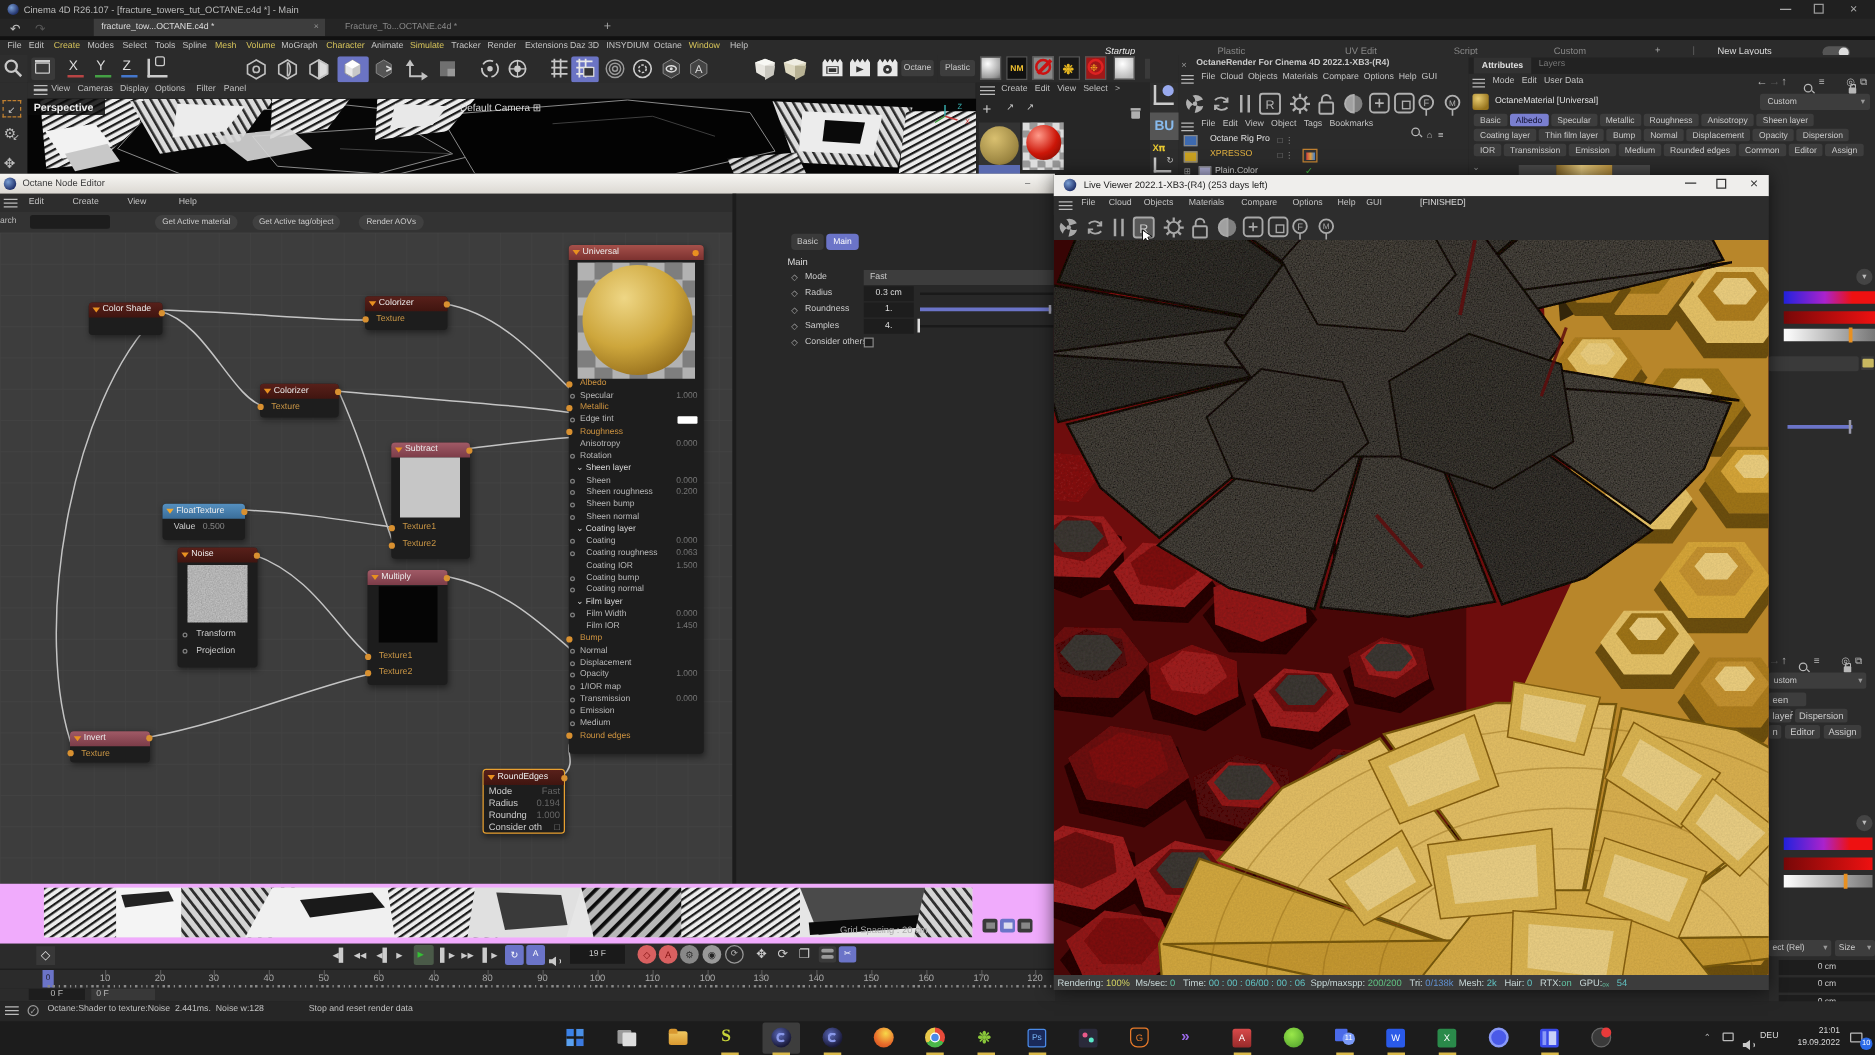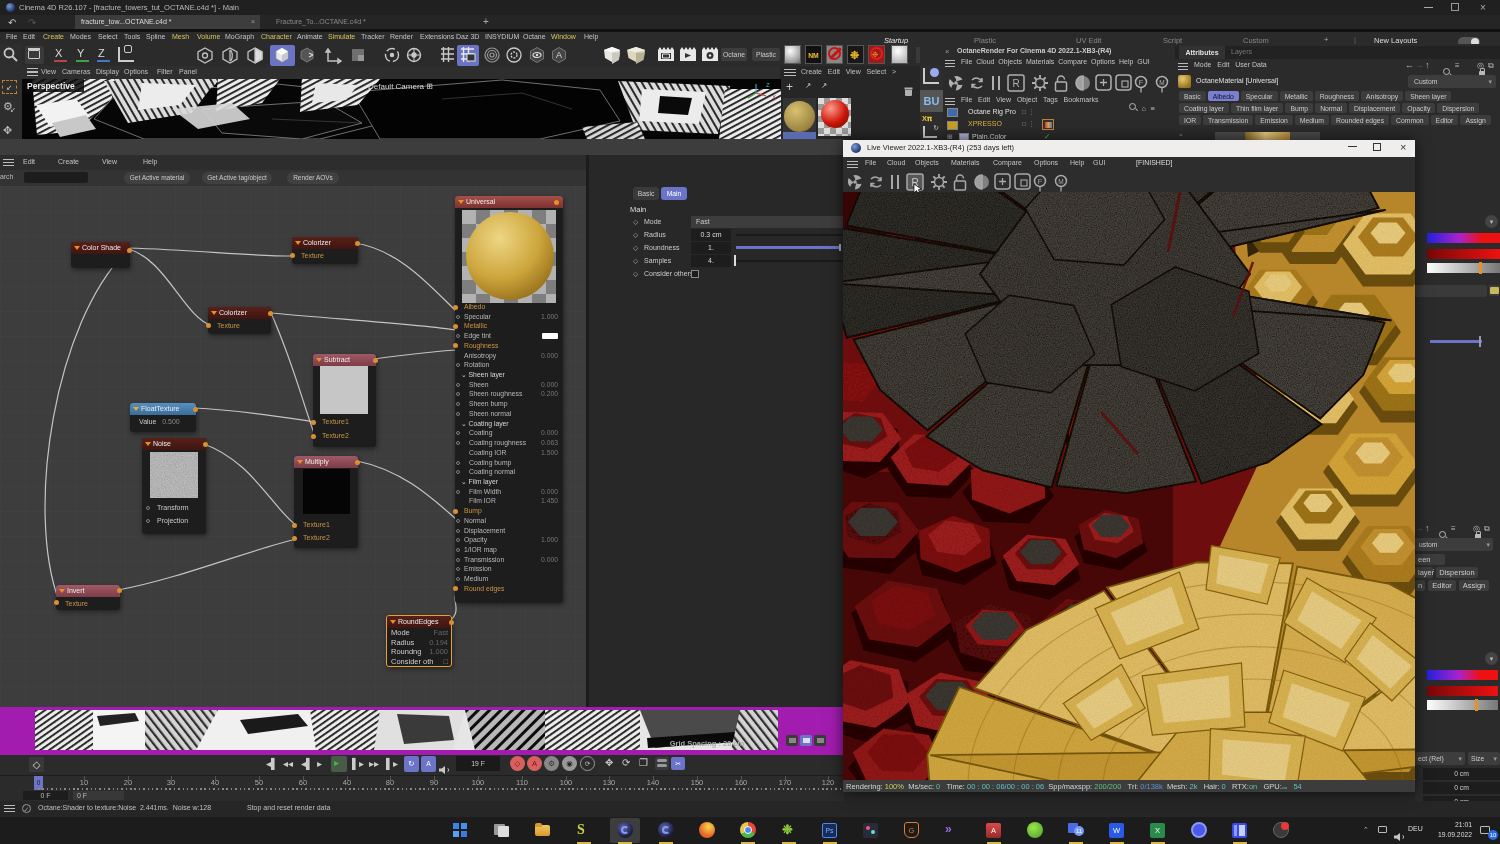--- a/index.html
+++ b/index.html
@@ -416,20 +416,25 @@
  </div>
  <div class="abs" style="left:0px;top:88px;width:325px;height:8px;background:#2b2b2b;">
         <span style="position:absolute;left:3px;top:-2px;color:#999;font-size:6.8px;">⌄</span>
         <div style="position:absolute;left:40px;top:0;width:30px;height:8px;background:#4a4a4a;"></div>
         <div style="position:absolute;left:70px;top:0;width:45px;height:8px;background:linear-gradient(90deg,#8a6a28,#e8cc80 45%,#b8903c);"></div>
         <div style="position:absolute;left:115px;top:0;width:30px;height:8px;background:#4a4a4a;"></div>
       </div>
 </div>
 
 <div class="abs" id="nodewin" style="left:0;top:139px;width:844px;height:568px;background:#3d3d3d;">
+ <div class="abs" style="left:0;top:0;width:844px;height:16px;background:linear-gradient(#f7f6f3,#dbd8d2);">
+  <div class="abs" style="left:3px;top:3px;width:10px;height:10px;border-radius:50%;background:radial-gradient(circle at 35% 35%,#7a9fd4,#23346e 70%);"></div>
+  <div class="abs" style="left:18px;top:3px;color:#3a3a3a;font-size:7.5px;">Octane Node Editor</div>
+  <div class="abs" style="left:820px;top:3px;color:#555;font-size:7.5px;">–</div>
+ </div>
  <div class="abs" style="left:0;top:16px;width:844px;height:15px;background:#2d2d2d;">
   <div class="abs" style="left:3px;top:4px;width:11px;height:7px;border-top:1.5px solid #bbb;border-bottom:1.5px solid #bbb;">
           <div style="margin-top:1.5px;height:1.5px;background:#bbb;"></div>
         </div>
   <span class="abs" style="left:23px;top:3px;color:#c4c4c4;font-size:7px;">Edit</span>
         <span class="abs" style="left:58px;top:3px;color:#c4c4c4;font-size:7px;">Create</span>
         <span class="abs" style="left:102px;top:3px;color:#c4c4c4;font-size:7px;">View</span>
         <span class="abs" style="left:143px;top:3px;color:#c4c4c4;font-size:7px;">Help</span>
  </div>
  <div class="abs" style="left:0;top:31px;width:844px;height:16px;background:#333;">
@@ -723,21 +728,21 @@
  <div class="abs" style="left:12px;top:546px;width:71px;height:10px;background:linear-gradient(90deg,#770808,#ee1111);"></div>
  <div class="abs" style="left:12px;top:560px;width:71px;height:10px;background:linear-gradient(90deg,#fff,#777);"></div>
  <div class="abs" style="left:60px;top:559px;width:3px;height:12px;background:#e89020;"></div>
  <div class="abs" style="left:0px;top:612px;width:50px;height:13px;background:#3d3d3d;border-radius:2px;color:#ccc;font-size:6.8px;line-height:13px;"><span style="margin-left:3px;">ect (Rel)</span><span style="float:right;margin-right:3px;color:#999;">▾</span></div>
  <div class="abs" style="left:53px;top:612px;width:32px;height:13px;background:#3d3d3d;border-radius:2px;color:#ccc;font-size:6.8px;line-height:13px;"><span style="margin-left:3px;">Size</span><span style="float:right;margin-right:3px;color:#999;">▾</span></div>
  <div class="abs" style="left:8px;top:628px;width:77px;height:12px;background:#1d1d1d;color:#ccc;font-size:6.8px;line-height:12px;text-align:center;">0 cm</div>
  <div class="abs" style="left:8px;top:642px;width:77px;height:12px;background:#1d1d1d;color:#ccc;font-size:6.8px;line-height:12px;text-align:center;">0 cm</div>
  <div class="abs" style="left:8px;top:656px;width:77px;height:12px;background:#1d1d1d;color:#ccc;font-size:6.8px;line-height:12px;text-align:center;">0 cm</div>
 </div>
 
-<div class="abs" id="bottomvp" style="left:0;top:707px;width:844px;height:48px;background:#a21caf;font-weight:bold;">
+<div class="abs" id="bottomvp" style="left:0;top:707px;width:844px;height:48px;background:#f0abfc;">
 <svg class="abs" style="left:35px;top:3px;" width="743" height="40" viewBox="0 0 743 40">
  <defs>
   <pattern id="bst1" width="5" height="5" patternUnits="userSpaceOnUse" patternTransform="rotate(55)">
             <rect width="5" height="5" fill="#ececec"></rect>
             <rect width="1.8" height="5" fill="#1a1a1a"></rect>
           </pattern>
   <pattern id="bst2" width="6.5" height="6.5" patternUnits="userSpaceOnUse" patternTransform="rotate(-38)">
             <rect width="6.5" height="6.5" fill="#d4d4d4"></rect>
             <rect width="2.2" height="6.5" fill="#2e2e2e"></rect>
           </pattern>

